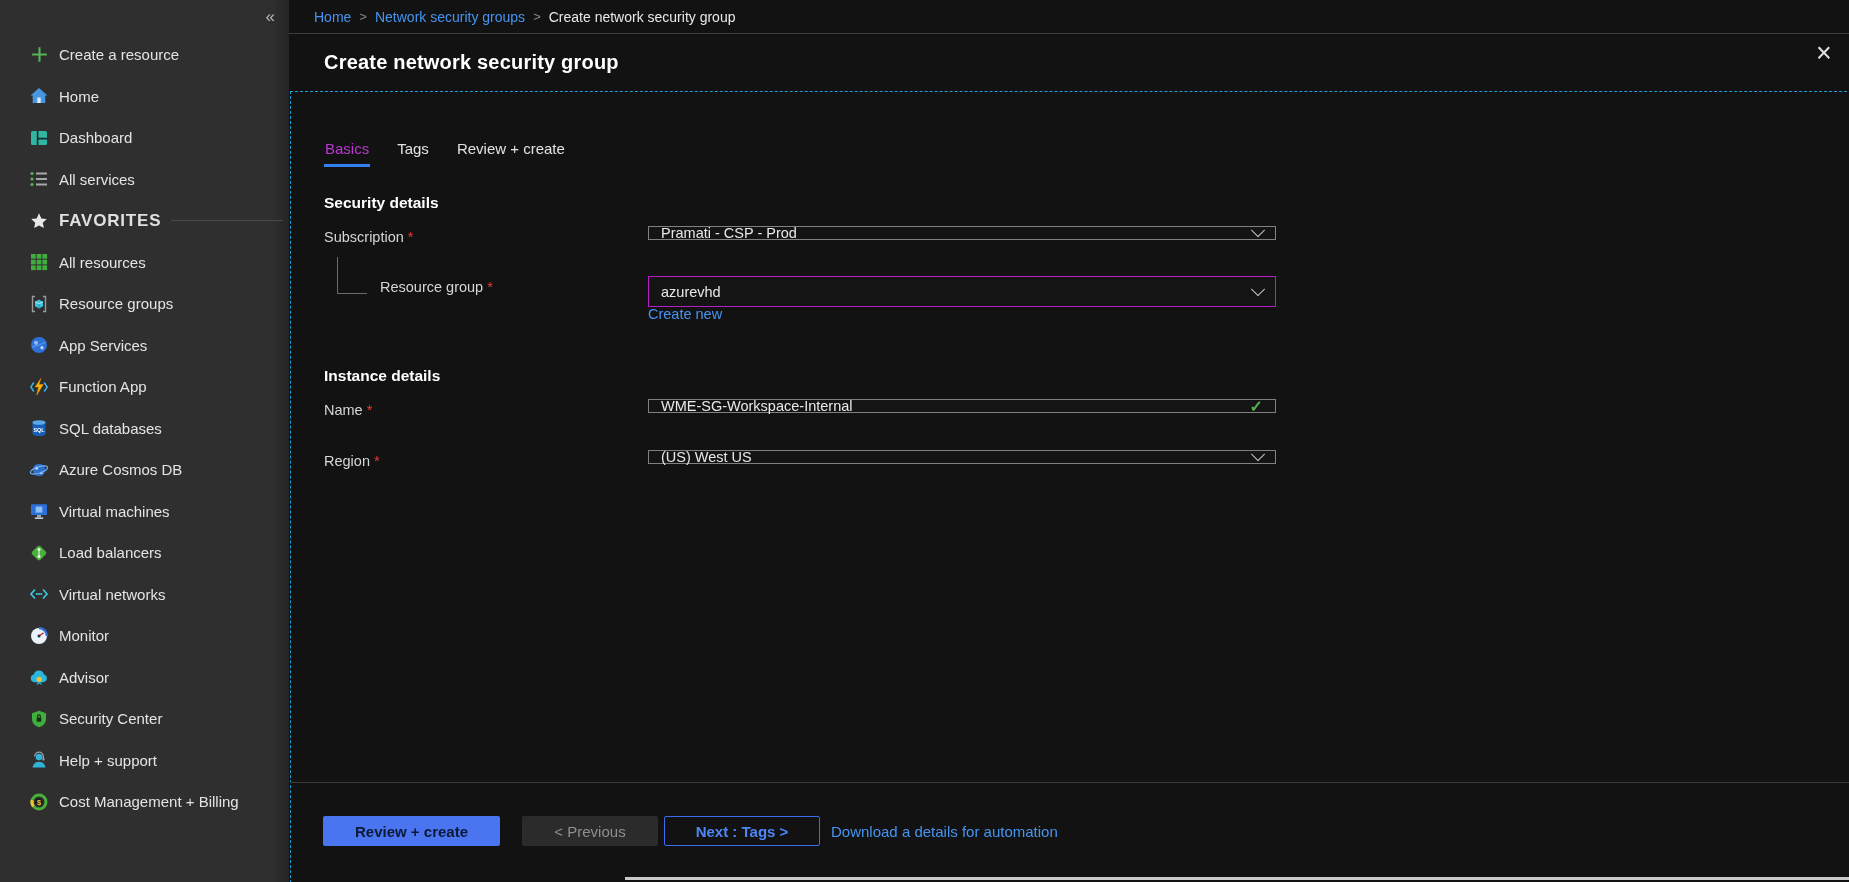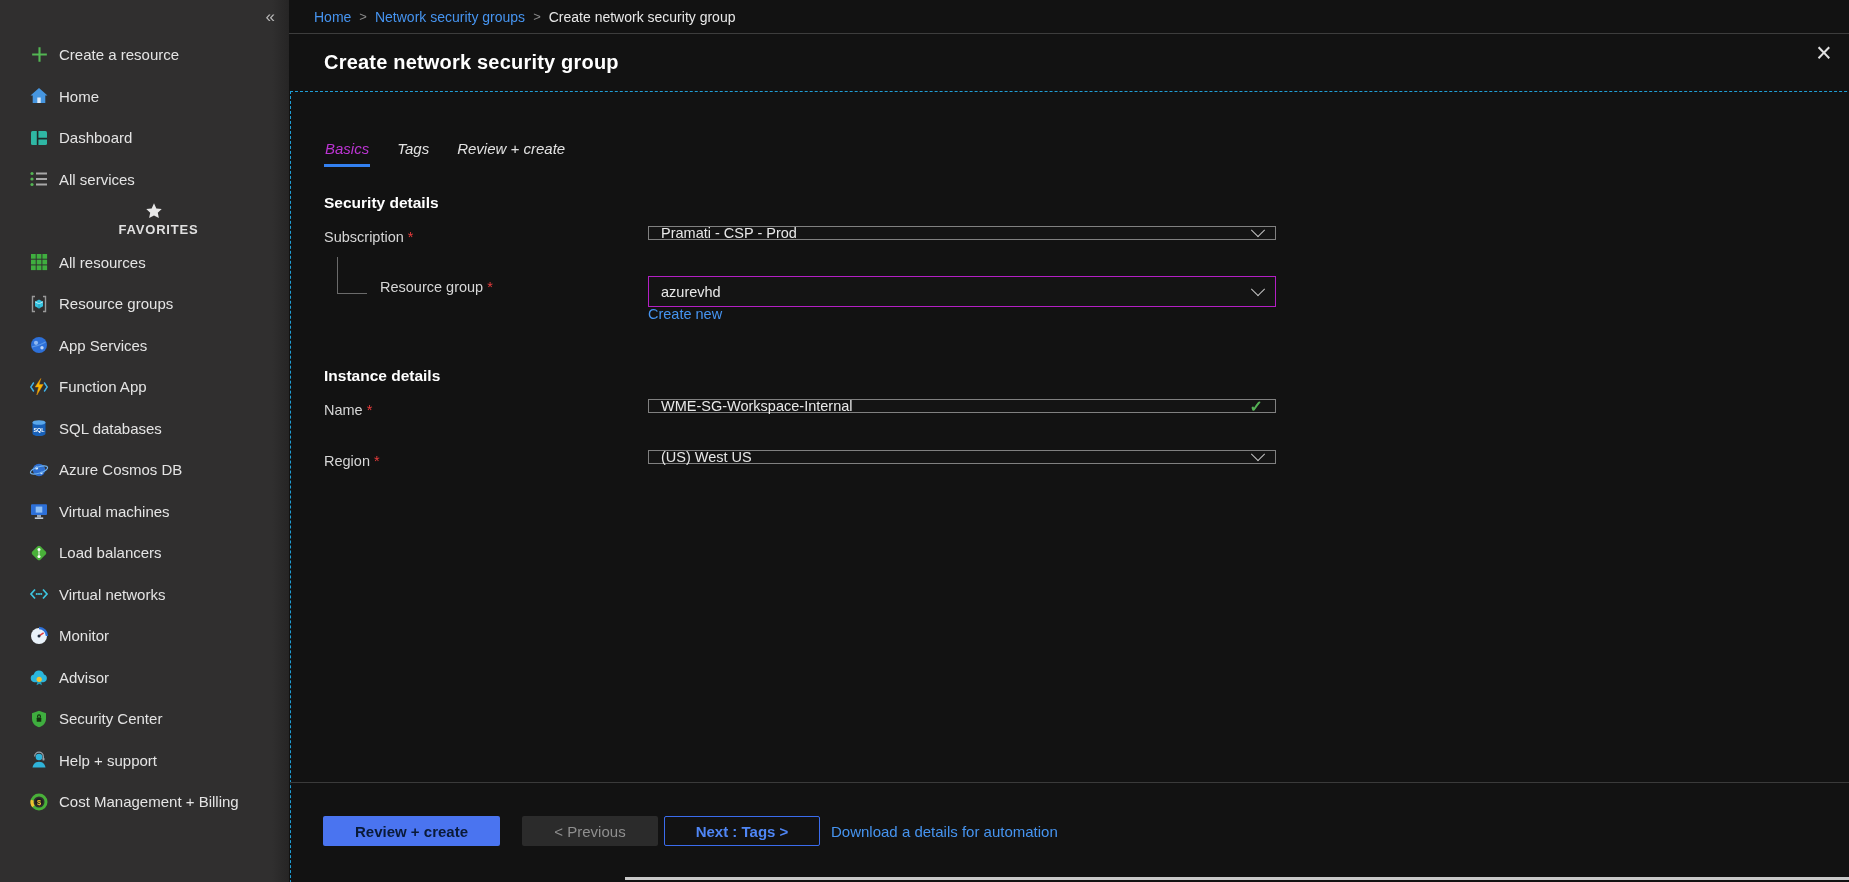--- a/index.html
+++ b/index.html
@@ -13,37 +13,37 @@
     position:absolute;left:0;top:0;width:289px;height:882px;
     background:linear-gradient(90deg,#302f2f 0,#302f2f 272px,#262525 289px);
     z-index:2;
   }
   .collapse-row{height:34px;display:flex;justify-content:flex-end;align-items:center;
     padding-right:14px;color:#b9b9b9;font-size:17px;cursor:pointer;}
   .nav-item{height:41.5px;display:flex;align-items:center;padding-left:28px;
     color:#e4e4e4;font-size:15px;cursor:pointer;white-space:nowrap;}
   .nav-item .ico{width:22px;height:22px;margin-right:9px;flex:none;
     display:flex;align-items:center;justify-content:center;}
-  .nav-section{color:#e0e0e0;font-size:13px;font-weight:bold;letter-spacing:.8px;cursor:default;flex-direction:column;}
+  .nav-section{color:#e0e0e0;font-size:17px;font-weight:bold;letter-spacing:.8px;cursor:default;}
   .nav-section .rule{flex:1 1 auto;height:1px;background:#4a4a4a;margin:0 6px 0 10px;}
   
   .main{position:absolute;left:289px;top:0;right:0;bottom:0;background:#121212;}
   .crumbbar{height:33px;border-bottom:1px solid #3d3d3d;display:flex;align-items:center;
     padding-left:25px;font-size:14px;gap:8px;}
   .crumb-link{color:#4694f0;cursor:pointer;}
   .crumb-sep{color:#8a8a8a;font-size:13px;}
   .crumb-current{color:#e8e8e8;}
   .titlebar{height:57px;display:flex;align-items:center;padding-left:35px;position:relative;}
   .page-title{color:#ffffff;font-size:20px;font-weight:bold;letter-spacing:.2px;}
   .close-btn{position:absolute;right:8px;top:38px;width:34px;height:32px;color:#e2e2e2;
     font-size:27px;line-height:30px;text-align:center;cursor:pointer;font-weight:300;}
   .blade-outline{position:absolute;left:1px;top:91px;width:1700px;height:860px;
     border:1px dashed #1f9ed6;pointer-events:none;}
   
-  .tabs{position:absolute;left:35px;top:140px;display:flex;gap:26px;font-size:15px;font-style:italic;}
+  .tabs{position:absolute;left:35px;top:140px;display:flex;gap:26px;font-size:15px;}
   .tab{color:#e2e2e2;padding:0 1px 7px 1px;cursor:pointer;border-bottom:3px solid transparent;}
   .tab.active{color:#bc35d3;border-bottom-color:#3380f0;}
   
   .section-heading{position:absolute;left:35px;color:#ffffff;font-size:15.5px;font-weight:bold;}
   .field-label{position:absolute;color:#d6d6d6;font-size:14.5px;}
   .star{color:#e83c3c;margin-left:4px;}
   .elbow{position:absolute;left:48px;top:257px;width:29px;height:36px;
     border-left:1px solid #6a6a6a;border-bottom:1px solid #6a6a6a;}
   .control{position:absolute;left:359px;width:628px;height:14px;box-sizing:border-box;
     background:#141414;border:1px solid #808080;color:#e8e8e8;font-size:14.5px;

